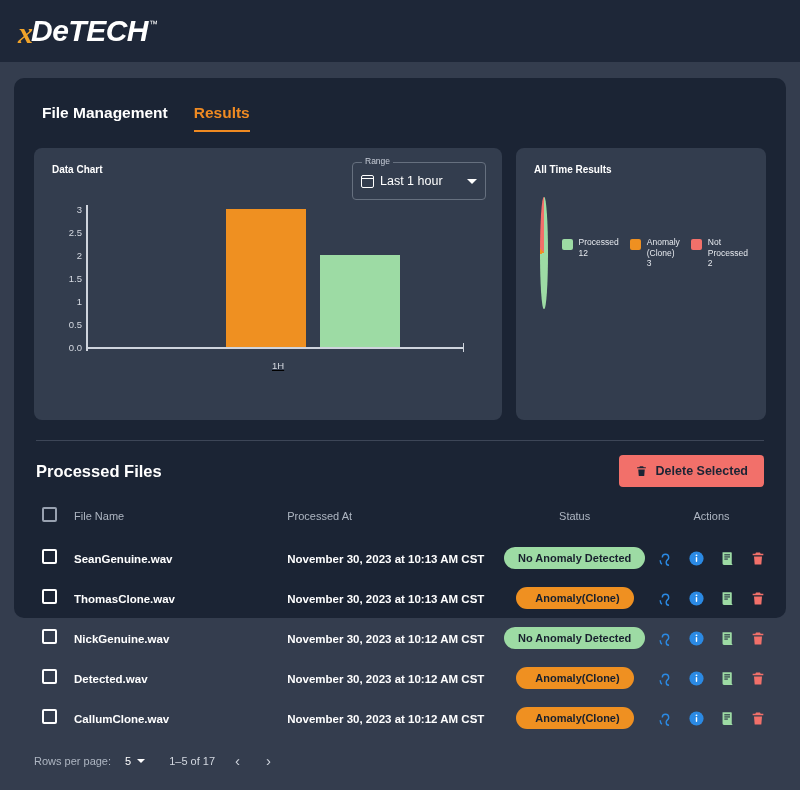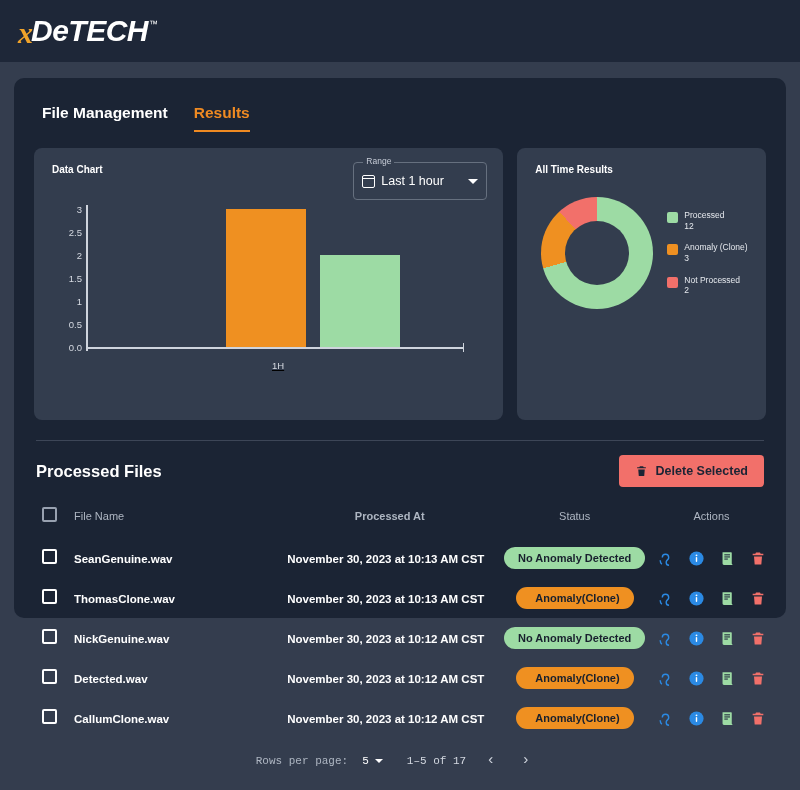--- a/index.html
+++ b/index.html
@@ -98,21 +98,21 @@
   .x-label { position: absolute; left: 34px; top: 146px; width: 378px; text-align: left; text-decoration: underline; }
   .x-label span { font-size: 9.5px; color: #d6dae2; margin-left: 186px; }
 
   
   .donut-wrap { display: flex; align-items: center; margin-top: 22px; }
   .donut { width: 112px; height: 112px; border-radius: 50%; position: relative; margin-left: 6px; }
   .donut::after {
     content:""; position:absolute; inset:24px;
     background:#333d4e; border-radius:50%;
   }
-  .legend { margin-left: 14px; display: flex; flex-direction: column; gap: 11px; }
+  .legend { margin-left: 14px; display: flex; gap: 11px; }
   .legend-row { display: flex; align-items: flex-start; gap: 6px; }
   .swatch { width: 11px; height: 11px; border-radius: 2px; flex: none; margin-top: 2px; }
   .legend-txt { font-size: 8.5px; color: #e6e9ee; line-height: 1.25; }
   .legend-val { font-size: 8.5px; color: #e6e9ee; }
 
   
   .divider { height: 1px; background: #3d4657; margin: 20px 2px 0 2px; }
   .sec-head { display: flex; align-items: center; justify-content: space-between; margin-top: 14px; padding: 0 2px; }
   .sec-title { font-size: 16.5px; font-weight: bold; color: #ffffff; }
   .del-btn {
@@ -126,21 +126,21 @@
   }
 
   
   table { width: 100%; border-collapse: collapse; margin-top: 12px; }
   thead th {
     font-size: 11px; font-weight: normal; color: #aeb6c2;
     padding: 8px 0 14px 0;
   }
   .col-chk { width: 42px; text-align: left; padding-left: 8px !important; }
   .col-name { text-align: left; width: 226px; }
-  .col-date { text-align: center; width: 222px; font-weight: bold; }
+  .col-date { text-align: left; width: 222px; }
   .col-status { text-align: center; width: 170px; }
   .col-actions { text-align: center; }
 
   tbody td { padding: 9px 0; vertical-align: middle; }
   .chk {
     width: 15px; height: 15px; border: 2px solid #ffffff;
     border-radius: 2px; display: inline-block; cursor: pointer;
   }
   .chk.head { border-color: #98a1b0; }
   .fname { font-size: 11.5px; font-weight: bold; color: #ffffff; }
@@ -149,21 +149,21 @@
     display: inline-block; border-radius: 11px;
     padding: 5px 14px; font-size: 11px; font-weight: bold;
     color: #18202e; min-width: 118px; text-align: right;
   }
   .b-green { background: #9ddba4; }
   .b-orange { background: #ef9021; }
   .acts { display: flex; align-items: center; justify-content: center; gap: 14px; }
   .act { cursor: pointer; line-height: 0; }
 
   
-  .pager { display: flex; align-items: center; justify-content: center; gap: 14px; margin-top: 14px; padding-right: 8px; font-family: Liberation Mono, monospace; }
+  .pager { display: flex; align-items: center; justify-content: flex-start; gap: 14px; margin-top: 14px; padding-right: 8px; }
   .pg-label { font-size: 11px; color: #aeb6c2; }
   .pg-sel { display: flex; align-items: center; gap: 6px; cursor: pointer; }
   .pg-sel-val { font-size: 11px; color: #ffffff; }
   .chev-sm { width: 0; height: 0; border-left: 4px solid transparent; border-right: 4px solid transparent; border-top: 4px solid #ffffff; }
   .pg-count { font-size: 11px; color: #d3d8e0; margin-left: 10px; }
   .pg-arrow { font-size: 15px; color: #cfd4dd; cursor: pointer; padding: 0 6px; }
 </style>
 </head>
 <body>
 

